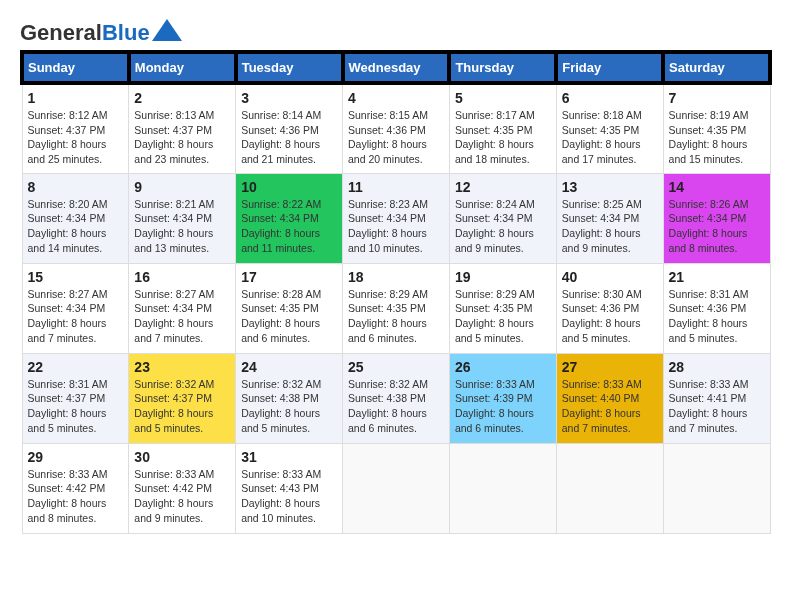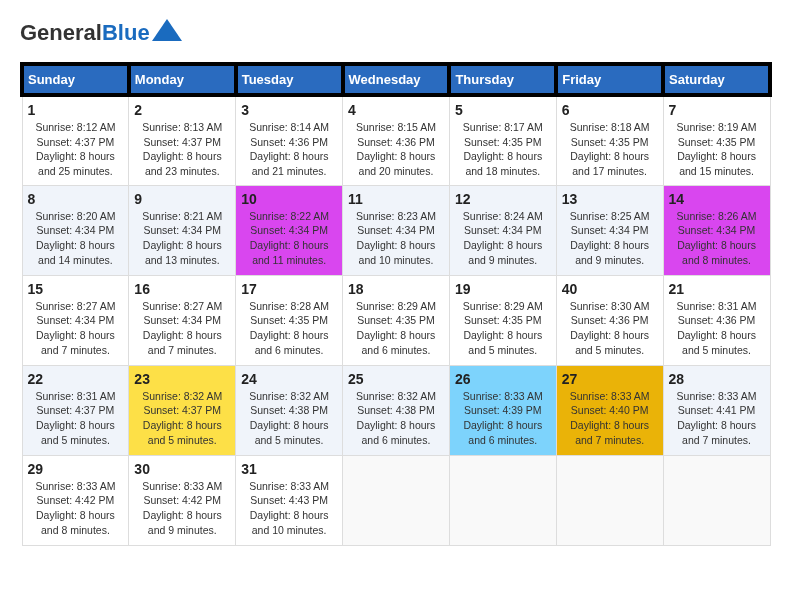--- a/index.html
+++ b/index.html
@@ -7,21 +7,21 @@
       font-family: Arial, sans-serif;
       background: #fff;
       width: 792px;
       min-height: 612px;
       padding: 20px;
     }
     .header {
       display: flex;
       justify-content: space-between;
       align-items: flex-start;
-      margin-bottom: 16px;
+      margin-bottom: 4px;
     }
     .logo {
       display: flex;
       flex-direction: column;
       align-items: flex-start;
     }
     .title-block {
       text-align: right;
     }
     .month-title {
@@ -63,21 +63,20 @@
       font-size: 14px;
       font-weight: bold;
       color: #222;
       display: block;
       margin-bottom: 2px;
     }
     .day-info {
       color: #333;
       font-size: 10.5px;
       line-height: 1.4;
-      text-align: center;
     }
     .empty-cell {
       background: #f9f9f9 !important;
     }
   </style>
 </head>
 <body>
 
 <div class="header">
   <div class="logo">
@@ -141,21 +140,21 @@
       </tr>
       <tr>
         <td style="background: rgb(240, 244, 250);">
           <span class="day-num">8</span>
           <div class="day-info">Sunrise: 8:20 AM<br>Sunset: 4:34 PM<br>Daylight: 8 hours and 14 minutes.</div>
         </td>
         <td style="background: rgb(240, 244, 250);">
           <span class="day-num">9</span>
           <div class="day-info">Sunrise: 8:21 AM<br>Sunset: 4:34 PM<br>Daylight: 8 hours and 13 minutes.</div>
         </td>
-        <td style="background: #d946ef;">
+        <td style="background: #22c55e;">
           <span class="day-num">10</span>
           <div class="day-info">Sunrise: 8:22 AM<br>Sunset: 4:34 PM<br>Daylight: 8 hours and 11 minutes.</div>
         </td>
         <td style="background: rgb(240, 244, 250);">
           <span class="day-num">11</span>
           <div class="day-info">Sunrise: 8:23 AM<br>Sunset: 4:34 PM<br>Daylight: 8 hours and 10 minutes.</div>
         </td>
         <td style="background: rgb(240, 244, 250);">
           <span class="day-num">12</span>
           <div class="day-info">Sunrise: 8:24 AM<br>Sunset: 4:34 PM<br>Daylight: 8 hours and 9 minutes.</div>

